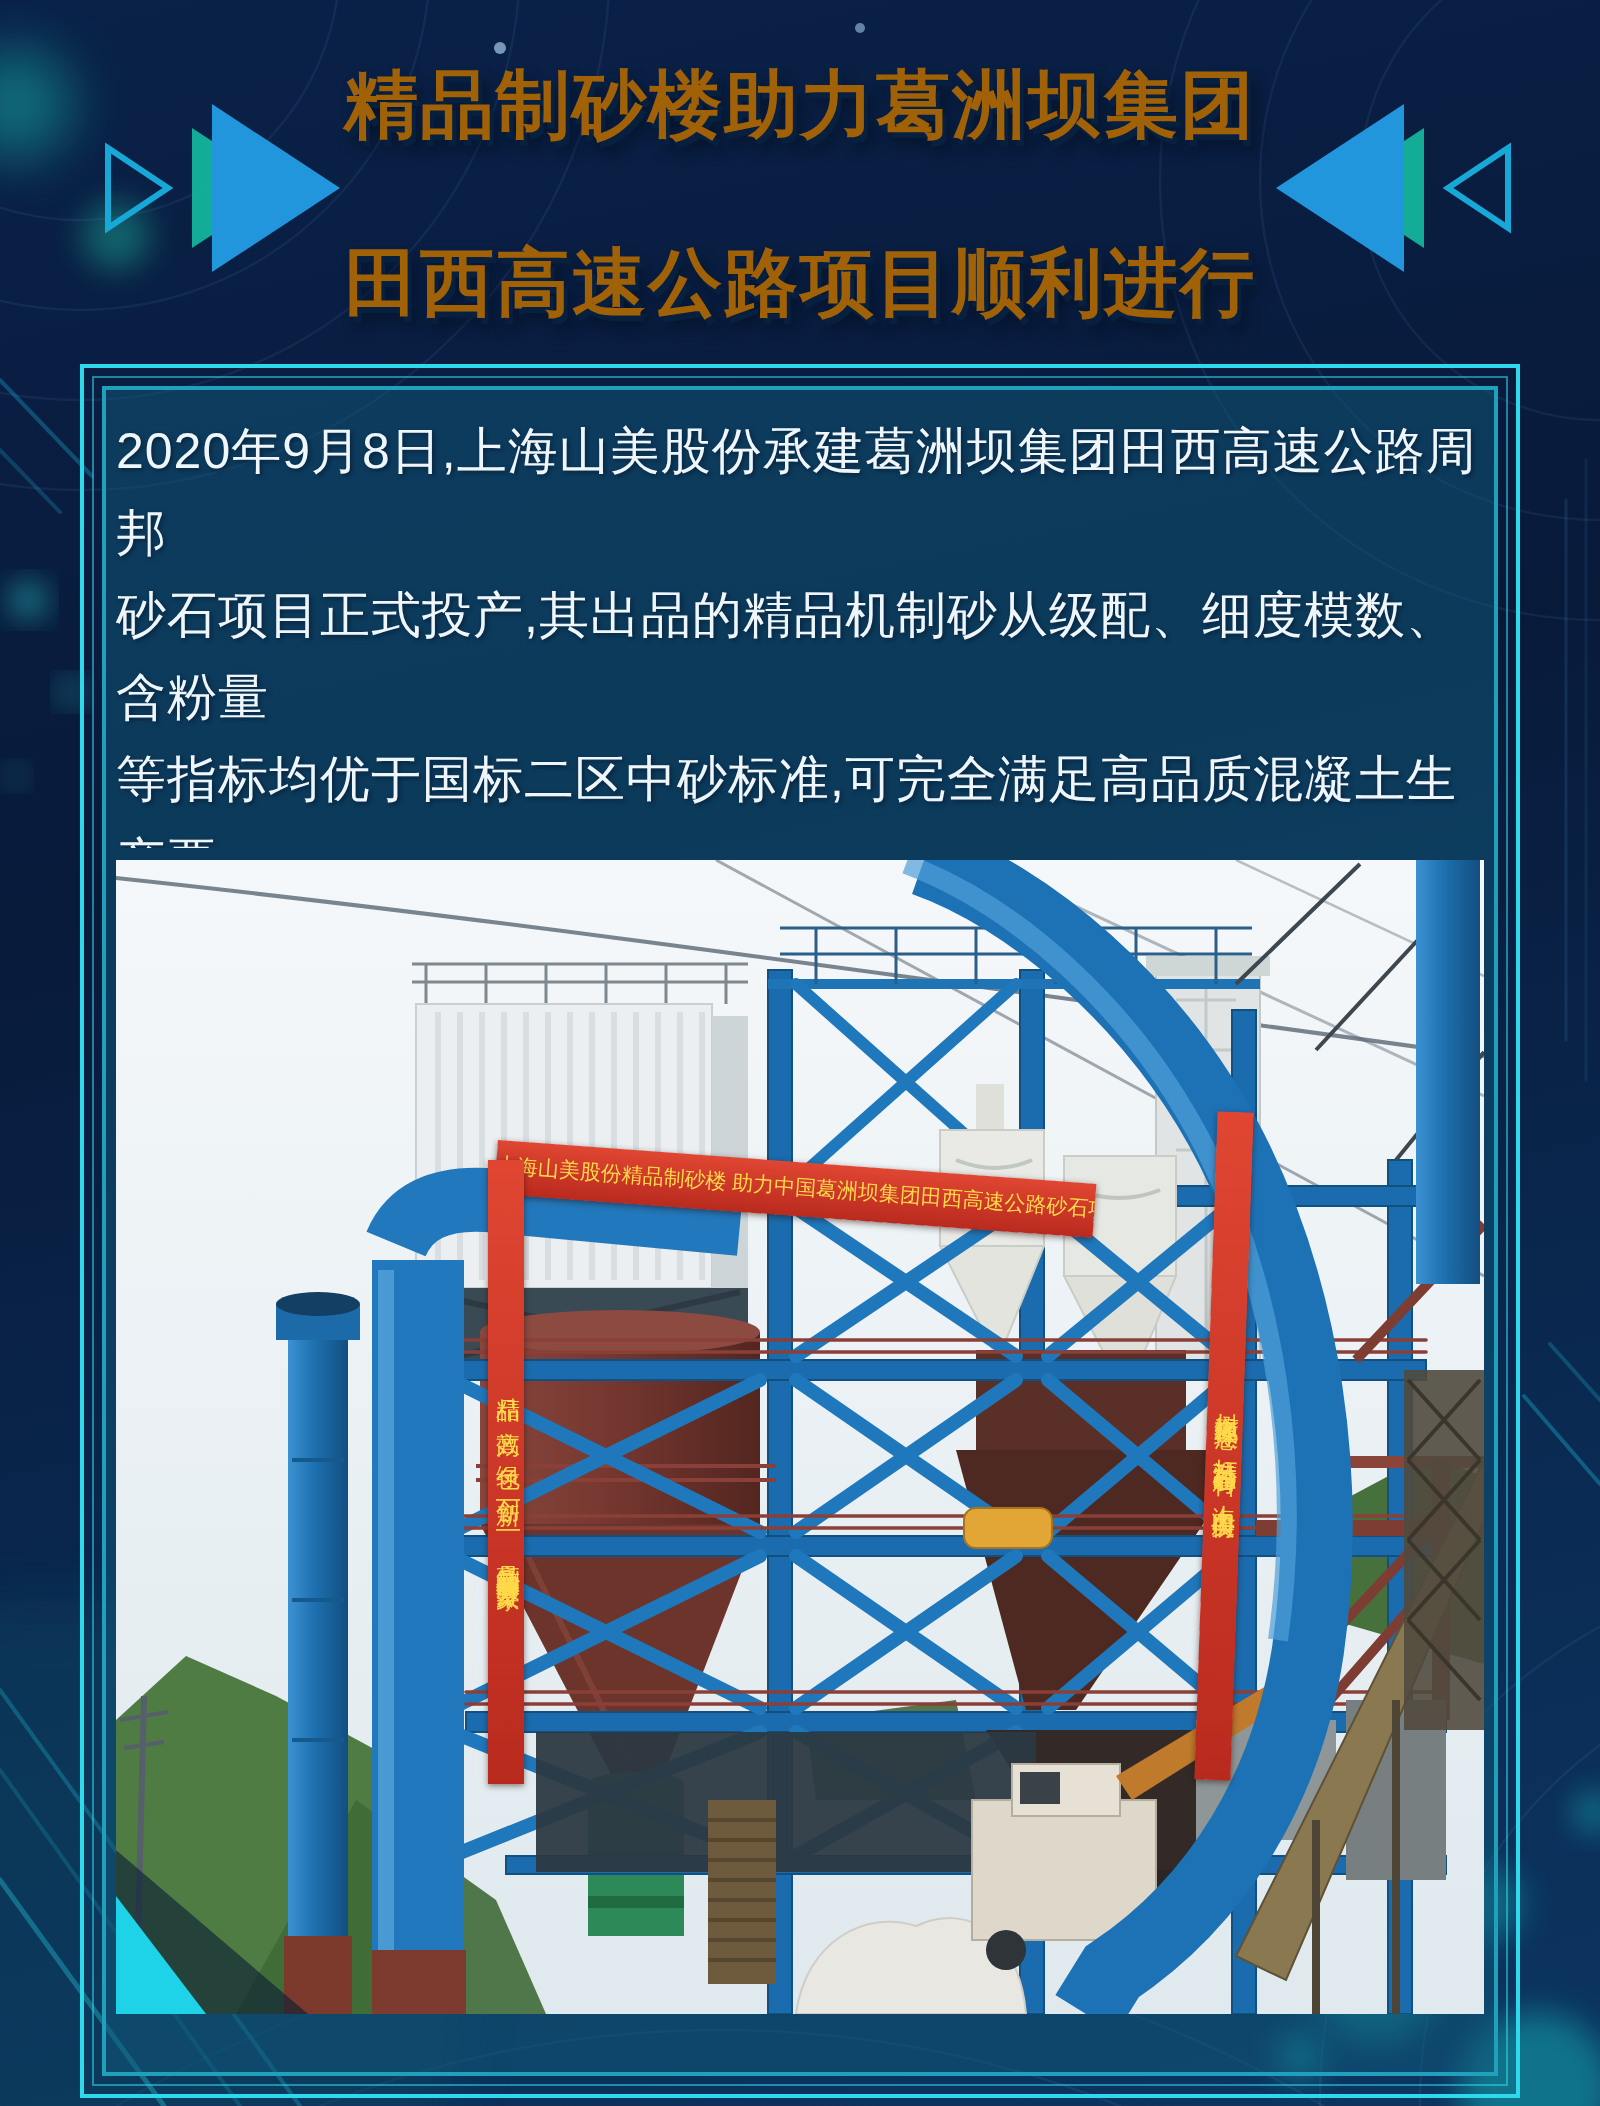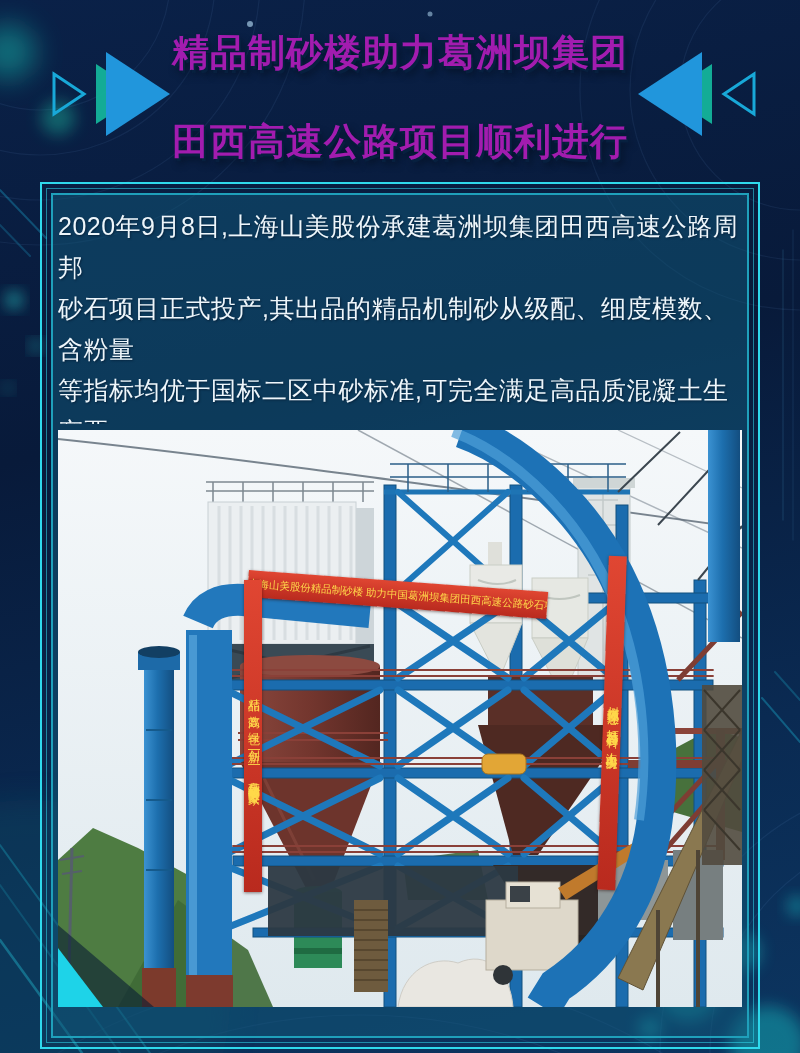--- a/index.html
+++ b/index.html
@@ -6,21 +6,21 @@
   body{
     width:800px;height:1053px;overflow:hidden;position:relative;
     font-family:"Liberation Sans",sans-serif;
     background:linear-gradient(168deg,#0a2148 0%,#081a3a 38%,#0a2a52 72%,#0c3560 100%);
   }
   .abs{position:absolute;}
   
   .title-line{
     position:absolute;left:0;width:800px;text-align:center;
     font-weight:700;font-size:37px;letter-spacing:1px;
-    color:#a21caf;
+    color:#a16207;
     text-shadow:2px 3px 0 #07203f,4px 6px 7px rgba(4,16,35,.85);
     white-space:nowrap;
   }
   #title1{top:28px;}
   #title2{top:86px;margin-top:31px;}
   
   .card-outer{
     position:absolute;left:40px;top:182px;width:716px;height:863px;
     border:2px solid #2fd9ec;
   }

